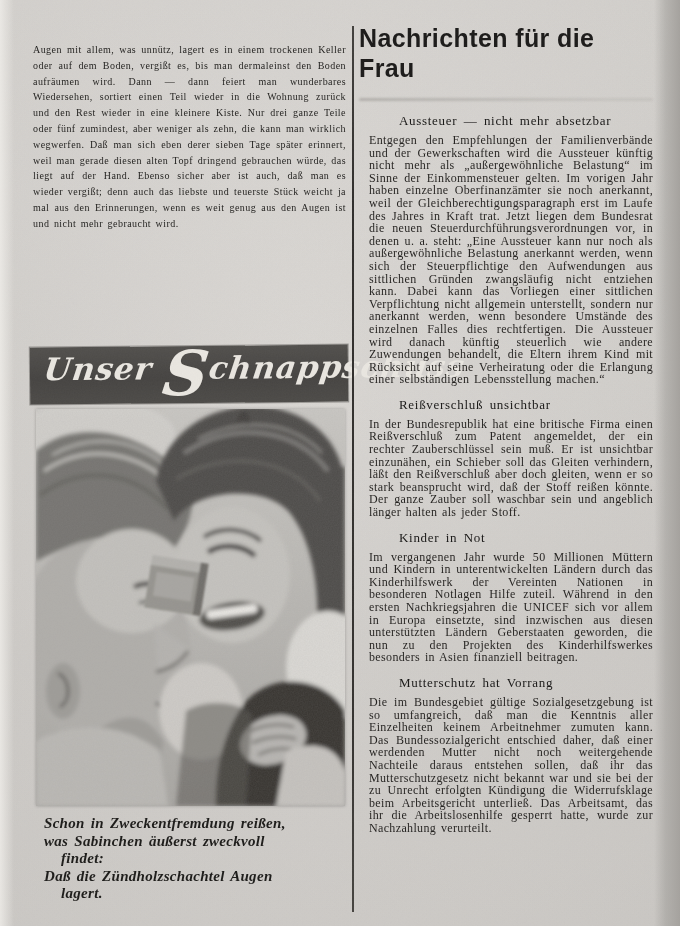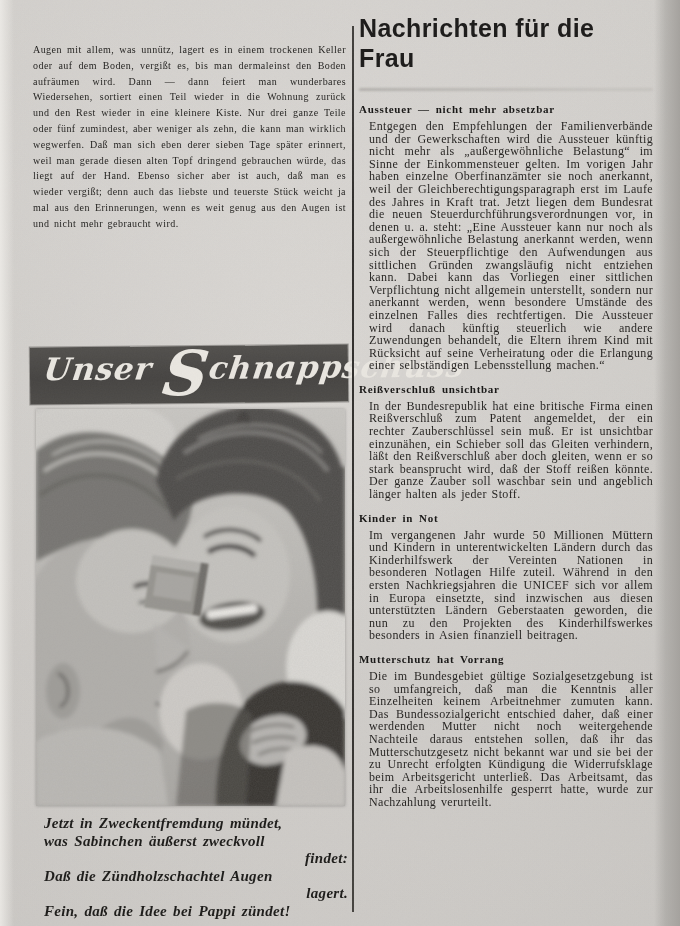--- a/index.html
+++ b/index.html
@@ -26,36 +26,36 @@
         color:#eae7e1;transform:skewX(-8deg);}
   .banner-text .w{font-size:31px;letter-spacing:1px;vertical-align:8px;}
   .banner-text .bigS{font-size:62px;line-height:0;letter-spacing:0;
         display:inline-block;margin:0 0 0 12px;vertical-align:-8px;
         text-shadow:0 0 1px #4c4a47;}
   .photo-wrap{position:absolute;left:36px;top:409px;width:309px;height:397px;
         box-shadow:0 0 3px rgba(0,0,0,.25);}
   .caption{position:absolute;left:44px;top:815px;width:304px;
         font-weight:bold;font-style:italic;font-size:15px;line-height:17.6px;
         letter-spacing:.3px;word-spacing:2px;color:#1b1a18;}
-  .caption .indent{padding-left:17px;text-align:right;}
+  .caption .indent{padding-left:17px;}
 
   
   .divider{position:absolute;left:352px;top:26px;width:2px;height:886px;
         background:linear-gradient(180deg,#413f3c,#2e2c2a 20%,#33312e 80%,#45433f);}
 
   
-  .right-col{position:absolute;left:359px;top:14px;width:294px;}
+  .right-col{position:absolute;left:359px;top:24px;width:294px;}
   .title{font-family:"Liberation Sans",sans-serif;font-weight:bold;
         font-size:25px;letter-spacing:.4px;color:#1a1918;transform:scaleY(1.04);}
   .title-rule{margin-top:16px;height:3px;border-radius:2px;
         background:linear-gradient(90deg,rgba(100,98,94,.30),rgba(100,98,94,.10) 85%);
         filter:blur(1px);}
   .section{margin-top:12px;}
-  .section-h{font-weight:bold;font-size:11px;letter-spacing:.7px;
-        word-spacing:2.5px;color:#161514;}
+  .section-h{font-weight:normal;font-size:13px;letter-spacing:.7px;
+        word-spacing:2.5px;color:#161514;margin-left:40px;}
   .section-b{margin:5px 0 0 10px;font-size:12px;line-height:12.6px;
         text-align:justify;letter-spacing:.35px;word-spacing:1.4px;color:#211f1d;}
   .section + .section{margin-top:11px;}
 </style>
 </head>
 <body>
 
 <div class="page">
 
   <p class="intro">Augen mit allem, was unnütz, lagert es in einem trockenen Keller oder auf dem Boden, vergißt es, bis man dermaleinst den Boden aufräumen wird. Dann — dann feiert man wunderbares Wiedersehen, sortiert einen Teil wieder in die Wohnung zurück und den Rest wieder in eine kleinere Kiste. Nur drei ganze Teile oder fünf zumindest, aber weniger als zehn, die kann man wirklich wegwerfen. Daß man sich eben derer sieben Tage später erinnert, weil man gerade diesen alten Topf dringend gebrauchen würde, das liegt auf der Hand. Ebenso sicher aber ist auch, daß man es wieder vergißt; denn auch das liebste und teuerste Stück weicht ja mal aus den Erinnerungen, wenn es weit genug aus den Augen ist und nicht mehr gebraucht wird.</p>
@@ -136,26 +136,25 @@
         <rect x="112" y="150" width="57" height="10" fill="#b4b2ae"></rect>
         <rect x="161" y="150" width="8" height="53" fill="#6e6c68"></rect>
         <rect x="119" y="166" width="38" height="24" fill="#a8a6a2"></rect>
       </g>
 
       <rect width="309" height="397" filter="url(#pnoise)" opacity=".28"></rect>
     </svg>
   </div>
 
   <div class="caption">
-    <div>Jetzt in Zweckentfremdung mündet,</div>
+    <div>Schon in Zweckentfremdung reißen,</div>
     <div>was Sabinchen äußerst zweckvoll</div>
     <div class="indent">findet:</div>
     <div>Daß die Zündholzschachtel Augen</div>
     <div class="indent">lagert.</div>
-    <div>Fein, daß die Idee bei Pappi zündet!</div>
   </div>
 
   <div class="divider"></div>
 
   <div class="right-col">
     <div class="title">Nachrichten für die Frau</div>
     <div class="title-rule"></div>
 
     <div class="section">
       <div class="section-h">Aussteuer — nicht mehr absetzbar</div>

